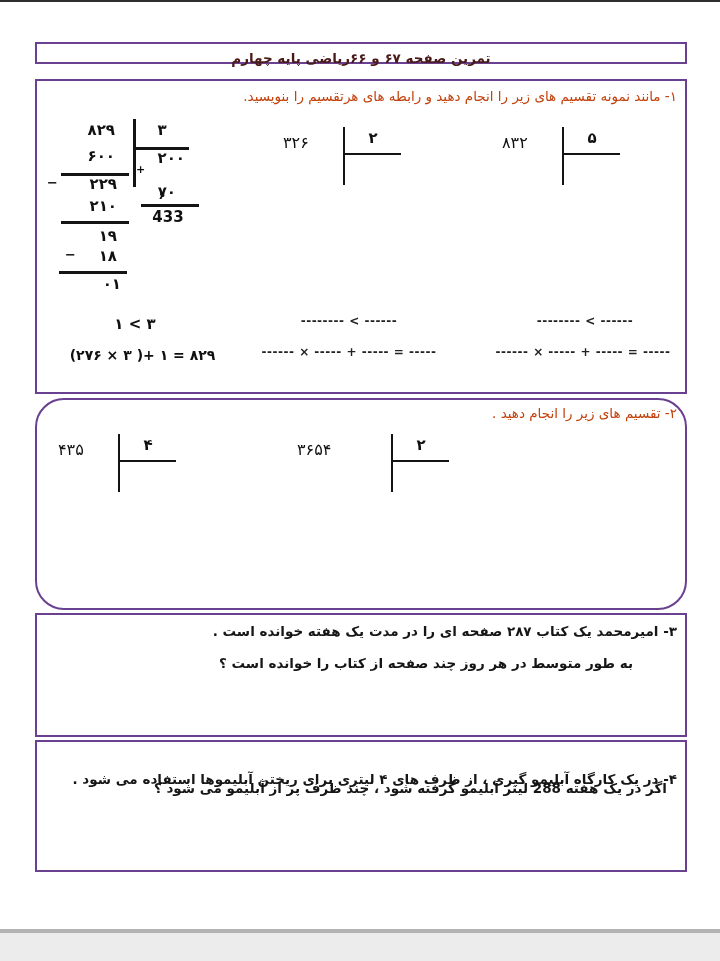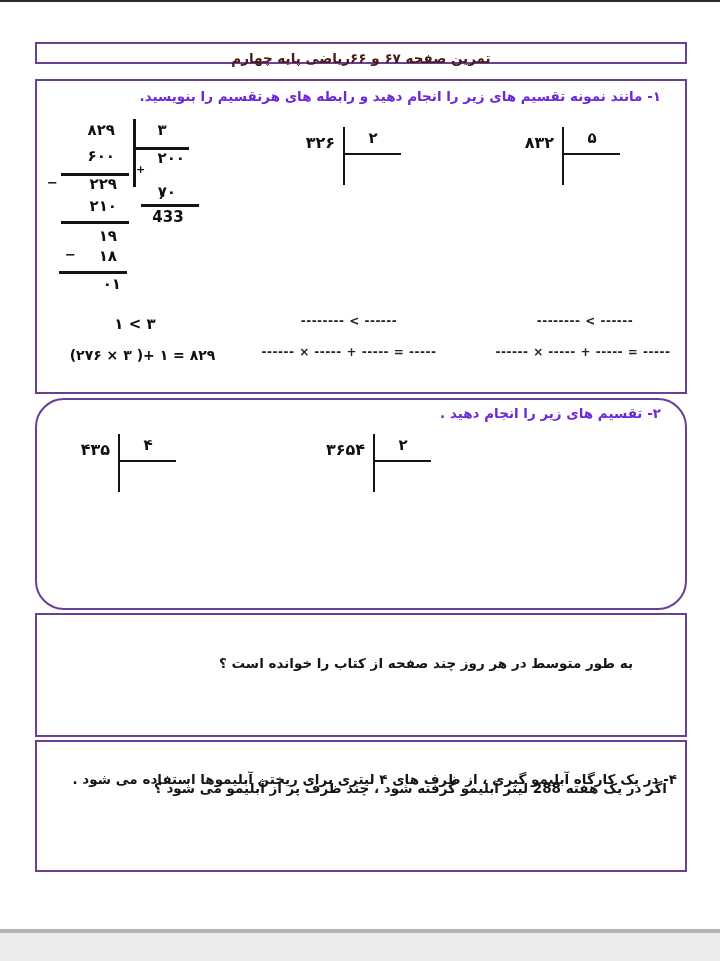--- a/index.html
+++ b/index.html
@@ -18,36 +18,36 @@
   .box-title{top:42px;height:22px;}
   .box-s1{top:79px;height:315px;}
   .box-s2{top:398px;height:212px;border-radius:29px;}
   .box-s3{top:613px;height:124px;}
   .box-s4{top:740px;height:132px;}
   .title-text{
     position:absolute;left:0;right:0;top:6px;text-align:center;
     direction:rtl;font-weight:bold;font-size:13.5px;color:#4a1a1a;
   }
   .heading{
-    position:absolute;right:24px;direction:rtl;text-align:right;
-    font-weight:bold;font-size:13.5px;color:#6d28d9;white-space:nowrap;
+    position:absolute;right:8px;direction:rtl;text-align:right;
+    font-weight:normal;font-size:13.5px;color:#c2410c;white-space:nowrap;
   }
   .ptext{
     position:absolute;direction:rtl;text-align:right;
     font-weight:bold;font-size:13.5px;color:#161616;white-space:nowrap;
   }
   .num{position:absolute;font-weight:bold;font-size:15px;color:#101010;text-align:right;direction:ltr;}
   .num.center{text-align:center;}
   .num.small{font-size:11.5px;}
   .hl{position:absolute;height:2.5px;background:#141414;}
   .vl{position:absolute;width:2.5px;background:#141414;}
   .sign{position:absolute;font-weight:bold;font-size:13px;color:#101010;}
   .division{position:absolute;display:flex;align-items:flex-start;}
   .dvd{
-    width:52px;text-align:right;font-weight:bold;font-size:16px;color:#101010;
+    width:52px;text-align:left;font-weight:normal;font-size:16px;color:#101010;
     padding-top:6px;direction:ltr;
   }
   .corner{border-left:2.5px solid #141414;height:58px;margin-left:8px;padding-top:3px;box-sizing:border-box;}
   .dvs{
     display:block;min-width:44px;text-align:center;border-bottom:2.5px solid #141414;
     font-weight:bold;font-size:15px;color:#101010;padding:0 6px 6px 6px;line-height:17px;direction:ltr;
   }
   .relnum{position:absolute;font-weight:bold;color:#101010;direction:ltr;text-align:center;}
   .dash{
     position:absolute;font-weight:bold;font-size:12px;color:#222;
@@ -118,29 +118,30 @@
 
 <div class="box box-s2">
   <div class="heading" style="top:5px;">۲- تقسیم های زیر را انجام دهید .</div>
 
   <div class="division" style="left:21px;top:34px;">
     <span class="dvd">۴۳۵</span>
     <div class="corner">
       <span class="dvs">۴</span>
     </div>
   </div>
-  <div class="division" style="left:276px;top:34px;">
+  <div class="division" style="left:260px;top:34px;gap:34px;">
     <span class="dvd">۳۶۵۴</span>
     <div class="corner">
       <span class="dvs">۲</span>
     </div>
   </div>
 </div>
 
 <div class="box box-s3">
+  <div class="ptext" style="top:8px;right:8px;">۳- امیرمحمد یک کتاب ۲۸۷ صفحه ای را در مدت یک هفته خوانده است .</div>
   <div class="ptext" style="top:40px;right:52px;">به طور متوسط در هر روز چند صفحه از کتاب را خوانده است ؟</div>
 </div>
 
 <div class="box box-s4">
   <div class="ptext" style="top:1px;right:8px;margin-top:28px;">۴- در یک کارگاه آبلیمو گیری ، از ظرف های ۴ لیتری برای ریختن آبلیموها استفاده می شود .</div>
   <div class="ptext" style="top:38px;right:18px;">اگر در یک هفته 288 لیتر آبلیمو گرفته شود ، چند ظرف پر از آبلیمو می شود ؟</div>
 </div>
 
 <div class="bottom-strip"></div>
 <div class="bottom-area"></div>

